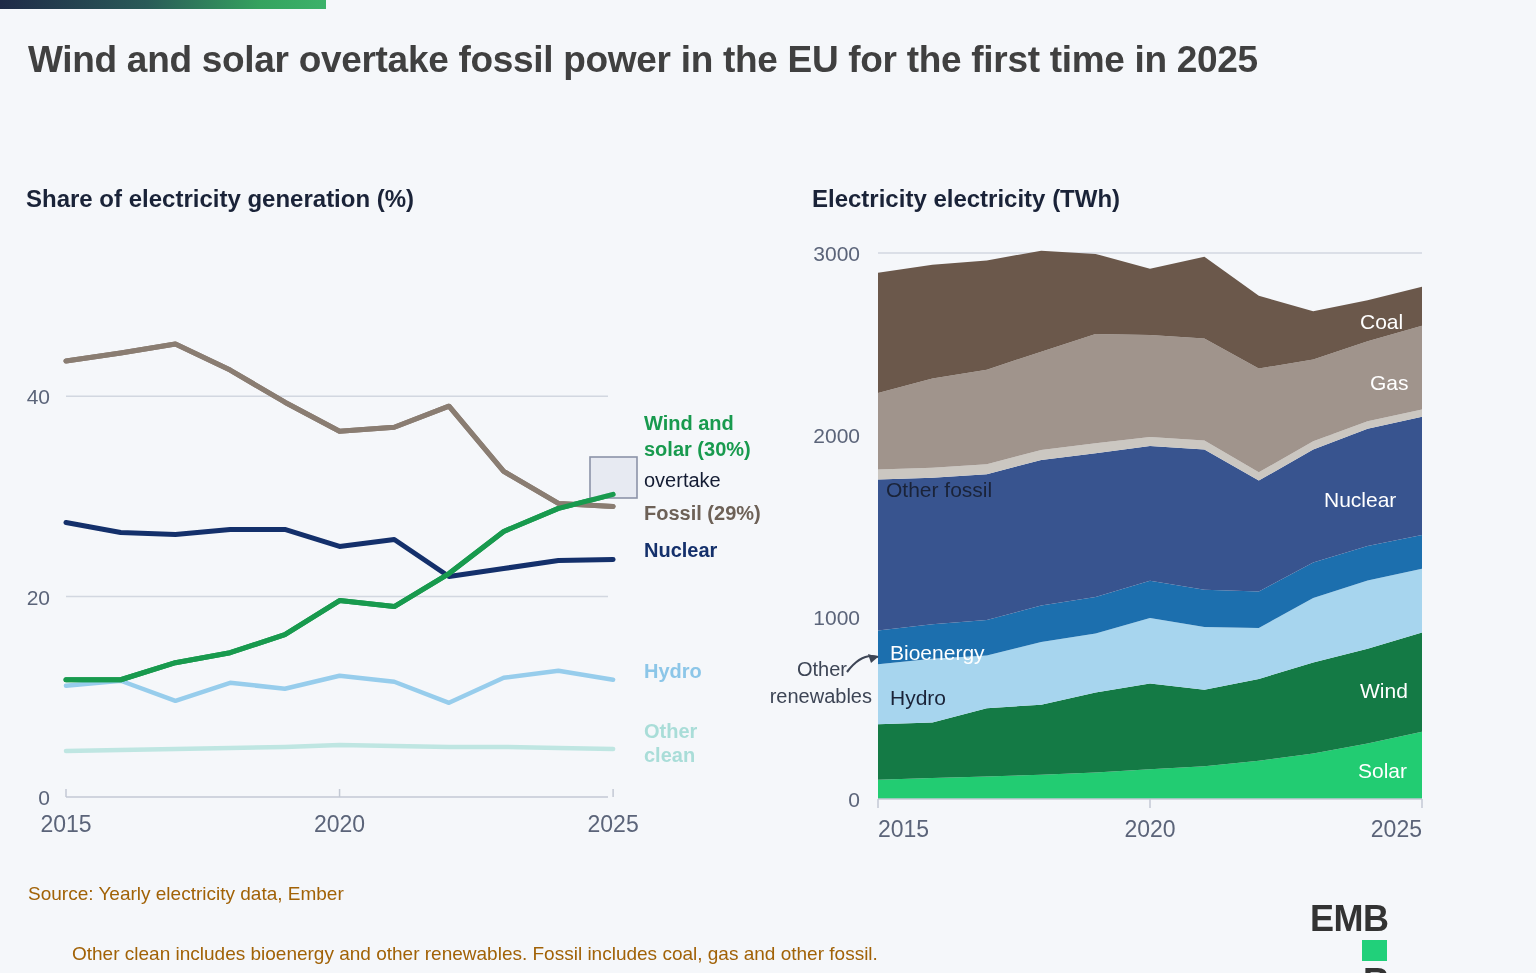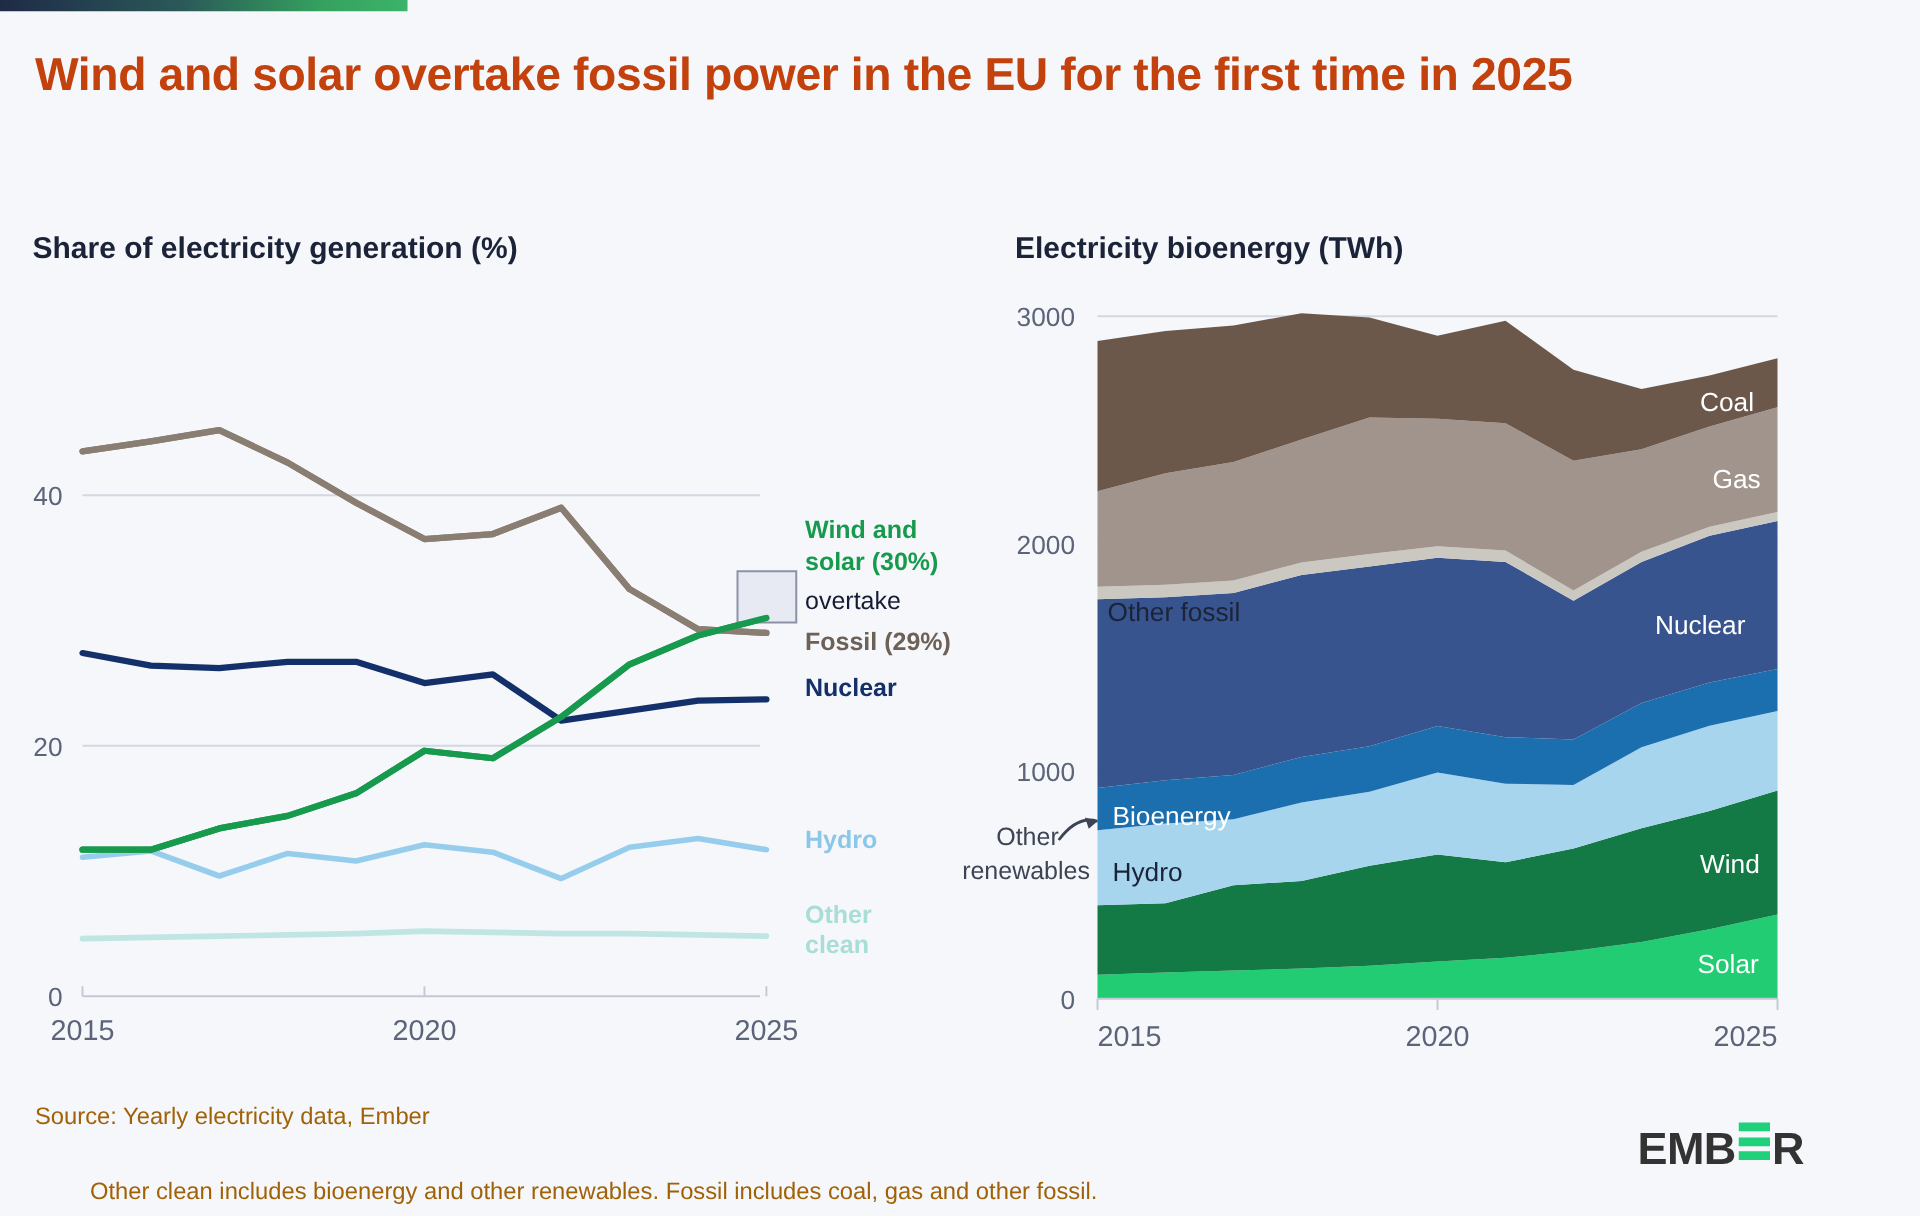--- a/index.html
+++ b/index.html
@@ -13,21 +13,21 @@
 
   .topbar {
     position: absolute; left: 0; top: 0;
     width: 326px; height: 9px;
     background: linear-gradient(90deg, #1f2a47 0%, #2a5a58 45%, #35a35f 80%, #3cb26a 100%);
   }
 
   .headline {
     position: absolute; left: 28px; top: 36px; width: 1400px;
     font-size: 37px; font-weight: 700; line-height: 1.28;
-    color: #c2410c; letter-spacing: -0.3px;
+    color: #404040; letter-spacing: -0.3px;
   }
 
   .panel-title {
     position: absolute; font-size: 24px; color: #1a2338; font-weight: 700;
   }
   #left-title  { left: 26px;  top: 185px; }
   #right-title { left: 812px; top: 185px; }
 
   .chart-svg { position: absolute; left: 0; top: 0; }
 
@@ -41,36 +41,36 @@
   .ser-label { font-family: "Liberation Sans", sans-serif; font-size: 20px; font-weight: 700; }
   .ser-label-plain { font-family: "Liberation Sans", sans-serif; font-size: 20px; font-weight: 400; fill:#141c33; }
   .annot-label { font-family: "Liberation Sans", sans-serif; font-size: 20px; fill:#3d4555; }
 
   .footnote {
     position: absolute; left: 28px; font-size: 19px; color: #a16207; line-height: 1.0;
   }
   #foot1 { top: 884px; }
   #foot2 { top: 944px; margin-left: 44px; }
 
-  .logo { position: absolute; left: 1310px; top: 898px; height: 38px; display: flex; align-items: flex-start; }
+  .logo { position: absolute; left: 1310px; top: 898px; height: 38px; display: flex; align-items: flex-end; flex-direction: column; }
   .logo-text { font-size: 36px; font-weight: 700; color: #333333; letter-spacing: -0.5px; font-family: "Liberation Sans", sans-serif; }
   .logo-e { display: inline-flex; flex-direction: column; justify-content: space-between; width: 25px; height: 30px; margin: 0 2px; }
   .logo-e i { display: block; height: 7px; background: #21d07a; }
 </style>
 </head>
 <body>
 
 <div id="root">
 
   <div class="topbar"></div>
 
   <h1 class="headline">Wind and solar overtake fossil power in the EU for the first time in 2025</h1>
 
   <div class="panel-title" id="left-title">Share of electricity generation (%)</div>
-  <div class="panel-title" id="right-title">Electricity bioenergy (TWh)</div>
+  <div class="panel-title" id="right-title">Electricity electricity (TWh)</div>
 
   <svg class="chart-svg" id="chart-left" width="790" height="860">
       <line x1="66" x2="608" y1="596.5833333333333" y2="596.5833333333333" stroke="#d2d7e0" stroke-width="1.5"></line>
       <line x1="66" x2="608" y1="396.16666666666663" y2="396.16666666666663" stroke="#d2d7e0" stroke-width="1.5"></line>
       <line x1="66" x2="608" y1="797" y2="797" stroke="#c3c9d4" stroke-width="1.5"></line>
       <line x1="66" x2="66" y1="797" y2="789" stroke="#c3c9d4" stroke-width="1.5"></line>
       <line x1="339.55769230768993" x2="339.55769230768993" y1="797" y2="789" stroke="#c3c9d4" stroke-width="1.5"></line>
       <line x1="613.1153846153799" x2="613.1153846153799" y1="797" y2="789" stroke="#c3c9d4" stroke-width="1.5"></line>
       <text x="50" y="805" text-anchor="end" class="axis-label">0</text>
       <text x="50" y="604.5833333333333" text-anchor="end" class="axis-label">20</text>

